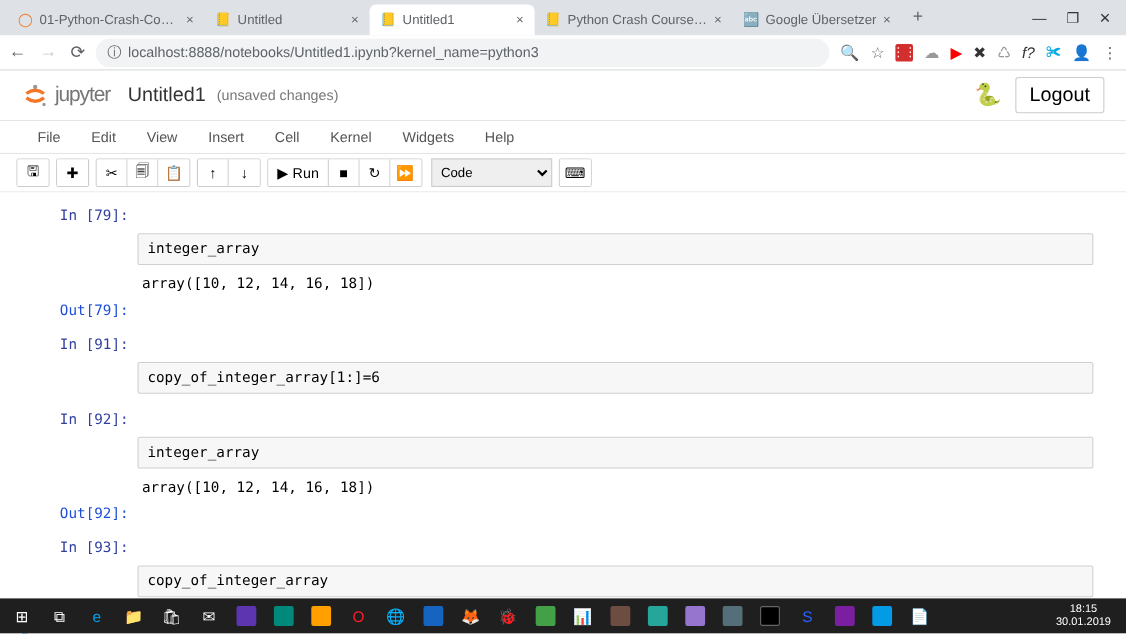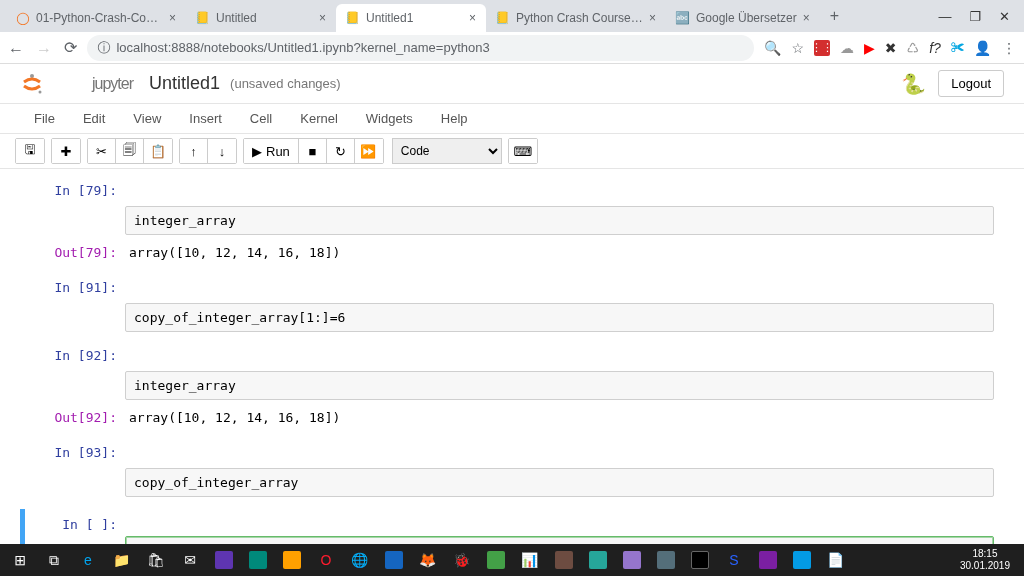--- a/index.html
+++ b/index.html
@@ -19,25 +19,25 @@
 .addr-bar { display: flex; align-items: center; height: 32px; padding: 0 8px; background: #fff; border-bottom: 1px solid #ddd; gap: 10px; }
 .nav-icons { display: flex; gap: 12px; color: #5f6368; font-size: 16px; align-items: center; }
 .url-box { flex: 1; display: flex; align-items: center; gap: 6px; background: #f1f3f4; border-radius: 14px; padding: 4px 10px; font-size: 13px; color: #5f6368; }
 .ext-icons { display: flex; gap: 10px; align-items: center; font-size: 14px; }
 .ext-icon { width: 16px; height: 16px; display: flex; align-items: center; justify-content: center; border-radius: 2px; font-size: 11px; }
 
 
 .jp-header { display: flex; align-items: center; padding: 6px 20px; border-bottom: 1px solid #e5e5e5; gap: 10px; }
 .jp-logo { display: flex; align-items: center; gap: 6px; }
 .jp-logo-icon { width: 24px; height: 24px; }
-.jp-logo-text { font-size: 16px; color: #757575; letter-spacing: -1px; margin-left: 42px; }
+.jp-logo-text { font-size: 19px; color: #757575; letter-spacing: -1px; }
 .nb-title { font-size: 18px; color: #333; margin-left: 6px; }
 .checkpoint { font-size: 13px; color: #777; }
 .header-right { margin-left: auto; display: flex; align-items: center; gap: 12px; }
-.logout-btn { border: 1px solid #ccc; background: #fff; padding: 5px 12px; border-radius: 3px; font-size: 13px; cursor: pointer; }
+.logout-btn { border: 1px solid #ccc; background: #fff; padding: 5px 12px; border-radius: 3px; font-size: 18px; cursor: pointer; }
 .py-logo { font-size: 20px; }
 
 
 .menu-bar { display: flex; align-items: center; padding: 0 20px; height: 30px; border-bottom: 1px solid #e5e5e5; font-size: 13px; color: #555; }
 .menu-item { padding: 0 14px; cursor: pointer; }
 .menu-right { margin-left: auto; display: flex; align-items: center; gap: 12px; font-size: 12px; }
 .trusted { border: 1px solid #ccc; padding: 3px 10px; border-radius: 2px; color: #666; }
 .kernel-ind { display: flex; align-items: center; gap: 6px; padding-left: 10px; }
 .kernel-circle { width: 12px; height: 12px; border: 1px solid #888; border-radius: 50%; }
 
@@ -47,21 +47,21 @@
 .tb-btn { width: 28px; height: 24px; display: flex; align-items: center; justify-content: center; font-size: 13px; border-right: 1px solid #ccc; cursor: pointer; background: #fff; }
 .tb-btn:last-child { border-right: none; }
 .tb-run { padding: 0 8px; width: auto; gap: 4px; }
 .celltype { height: 26px; border: 1px solid #ccc; font-size: 12px; padding: 0 4px; width: 110px; margin-left: 2px; }
 
 
 .notebook { padding: 10px 30px 10px 30px; background: #fff; }
 .cell { display: flex; margin-bottom: 6px; }
 .prompt { width: 95px; text-align: right; padding: 4px 8px 0 0; font-family: monospace; font-size: 13px; flex-shrink: 0; }
 .prompt.in { color: #303f9f; }
-.prompt.out { color: #a21caf; }
+.prompt.out { color: #1d4ed8; margin-top: 24px; }
 .cell-body { flex: 1; }
 .input-area { border: 1px solid #cfcfcf; background: #f7f7f7; padding: 6px 8px; font-family: monospace; font-size: 13px; border-radius: 2px; margin-top: 27px; }
 .output-area { padding: 4px 0 4px 4px; font-family: monospace; font-size: 13px; }
 .cell.selected { position: relative; }
 .cell.selected::before { content: ''; position: absolute; left: -10px; top: 0; bottom: 0; width: 5px; background: #42a5f5; }
 .cell.selected .input-area { border-color: #66bb6a; box-shadow: inset 0 0 0 1px #a5d6a7; }
 
 
 .taskbar { position: absolute; bottom: 0; left: 0; right: 0; height: 32px; background: #1f1f1f; display: flex; align-items: center; padding: 0 4px; gap: 2px; }
 .tb-item { width: 32px; height: 28px; display: flex; align-items: center; justify-content: center; color: #fff; font-size: 14px; }

